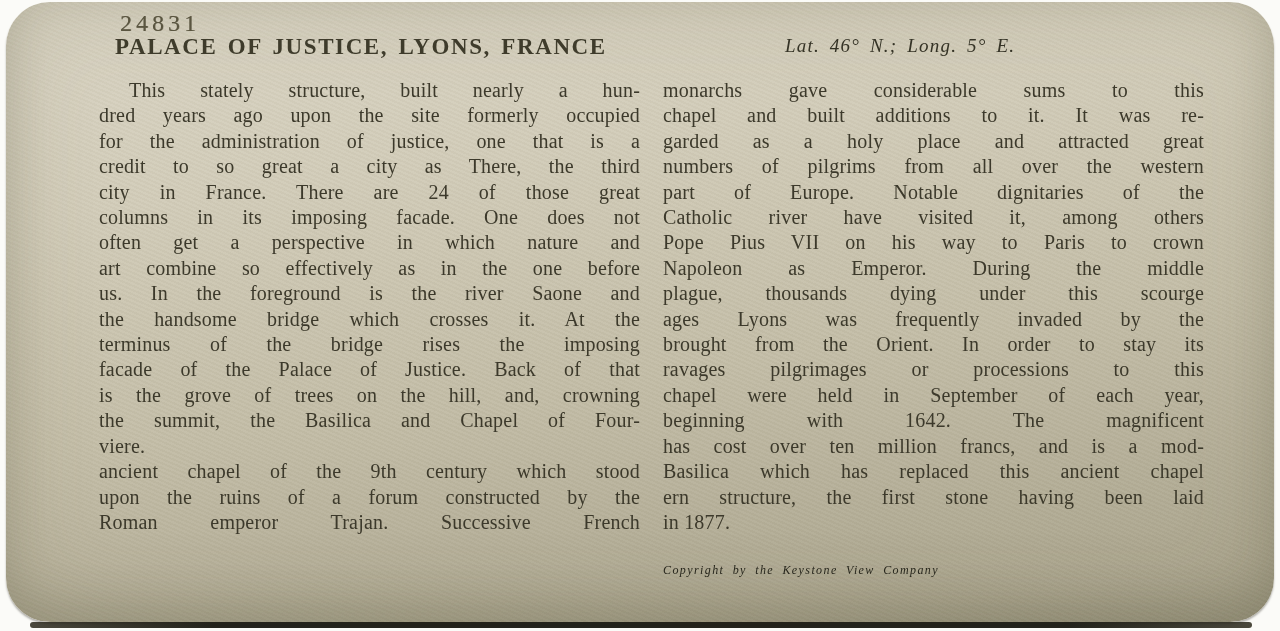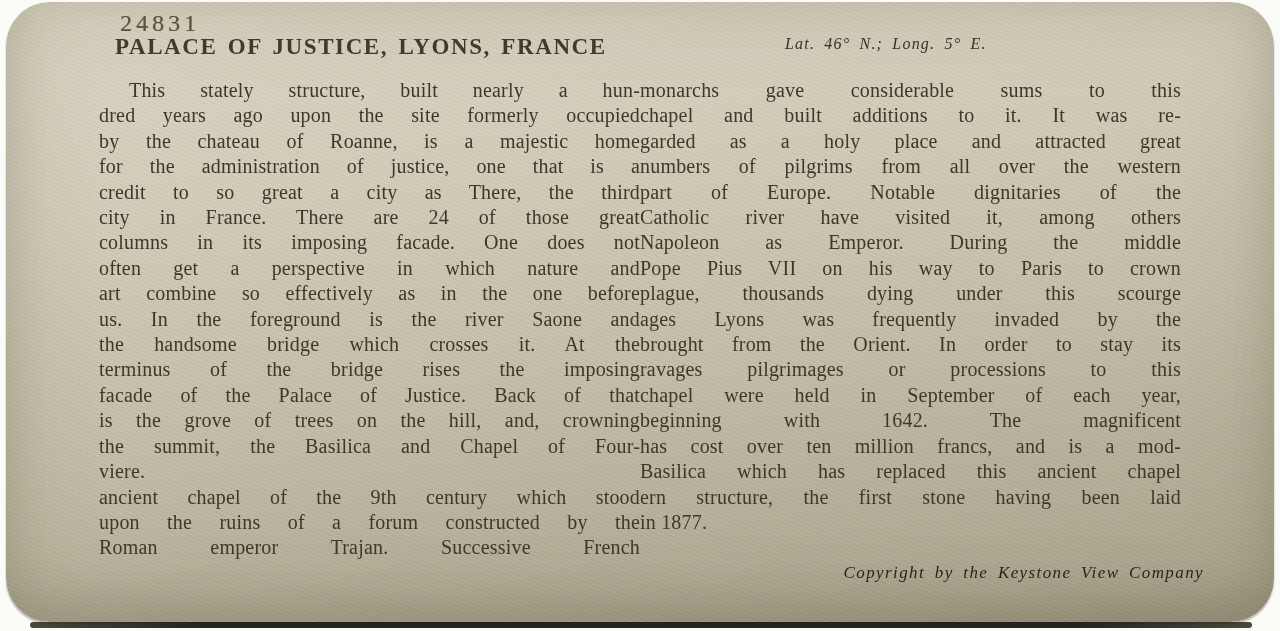--- a/index.html
+++ b/index.html
@@ -59,31 +59,32 @@
     font-weight: bold;
     letter-spacing: 1.6px;
     word-spacing: 3px;
     color: #3e3b2b;
     text-align: center;
   }
   .card-coords {
     position: absolute;
     left: 779px;
     top: 33px;
-    font-size: 16px;
+    font-size: 19px;
     font-style: italic;
     letter-spacing: 1.2px;
     word-spacing: 4px;
     color: #353326;
   }
   .columns {
     position: absolute;
     left: 93px;
     top: 76px;
     display: flex;
+    gap: 23px;
   }
   .col {
     width: 541px;
     font-size: 20px;
     line-height: 25.4px;
     letter-spacing: 0.2px;
     color: #3c392b;
   }
   .col .line {
     text-align: justify;
@@ -91,22 +92,22 @@
     white-space: nowrap;
     overflow: visible;
   }
   .col .line.indent { text-indent: 30px; }
   .col .line.end { text-align-last: left; }
   .copyright {
     position: absolute;
     left: 657px;
     top: 561px;
     width: 541px;
-    text-align: right;
-    font-size: 17px;
+    text-align: left;
+    font-size: 12px;
     font-style: italic;
     letter-spacing: 1.4px;
     word-spacing: 4px;
     color: #27261c;
   }
 </style>
 </head>
 <body>
 
 <div class="page">
@@ -114,21 +115,20 @@
   <div class="card">
     <div class="card-number">24831</div>
     <div class="card-title">PALACE OF JUSTICE, LYONS, FRANCE</div>
     <div class="card-coords">Lat. 46° N.; Long. 5° E.</div>
 
     <div class="columns">
       <div class="col">
 
       <div class="line indent">This stately structure, built nearly a hun-</div>
           <div class="line">dred years ago upon the site formerly occupied</div>
-          <div class="line">by the chateau of Roanne, is a majestic home</div>
           <div class="line">for the administration of justice, one that is a</div>
           <div class="line">credit to so great a city as There, the third</div>
           <div class="line">city in France.  There are 24 of those great</div>
           <div class="line">columns in its imposing facade.  One does not</div>
           <div class="line">often get a perspective in which nature and</div>
           <div class="line">art combine so effectively as in the one before</div>
           <div class="line">us.  In the foreground is the river Saone and</div>
           <div class="line">the handsome bridge which crosses it.  At the</div>
           <div class="line">terminus of the bridge rises the imposing</div>
           <div class="line">facade of the Palace of Justice.  Back of that</div>
@@ -140,22 +140,22 @@
           <div class="line">Roman emperor Trajan.  Successive French</div>
         </div>
       <div class="col">
 
       <div class="line">monarchs gave considerable sums to this</div>
           <div class="line">chapel and built additions to it.  It was re-</div>
           <div class="line">garded as a holy place and attracted great</div>
           <div class="line">numbers of pilgrims from all over the western</div>
           <div class="line">part of Europe.  Notable dignitaries of the</div>
           <div class="line">Catholic river have visited it, among others</div>
+          <div class="line">Pope Pius VII on his way to Paris to crown</div>
           <div class="line">Napoleon as Emperor.  During the middle</div>
-          <div class="line">Pope Pius VII on his way to Paris to crown</div>
           <div class="line">plague, thousands dying under this scourge</div>
           <div class="line">ages Lyons was frequently invaded by the</div>
           <div class="line">brought from the Orient.  In order to stay its</div>
           <div class="line">ravages pilgrimages or processions to this</div>
           <div class="line">chapel were held in September of each year,</div>
           <div class="line">beginning with 1642.  The magnificent</div>
           <div class="line">has cost over ten million francs, and is a mod-</div>
           <div class="line">Basilica which has replaced this ancient chapel</div>
           <div class="line">ern structure, the first stone having been laid</div>
           <div class="line end">in 1877.</div>

